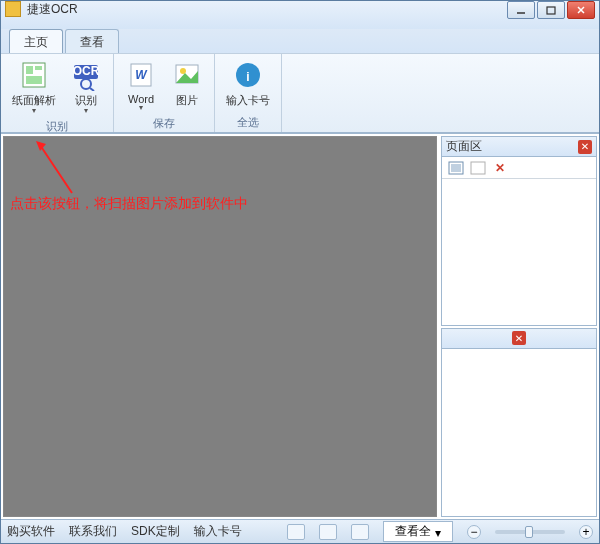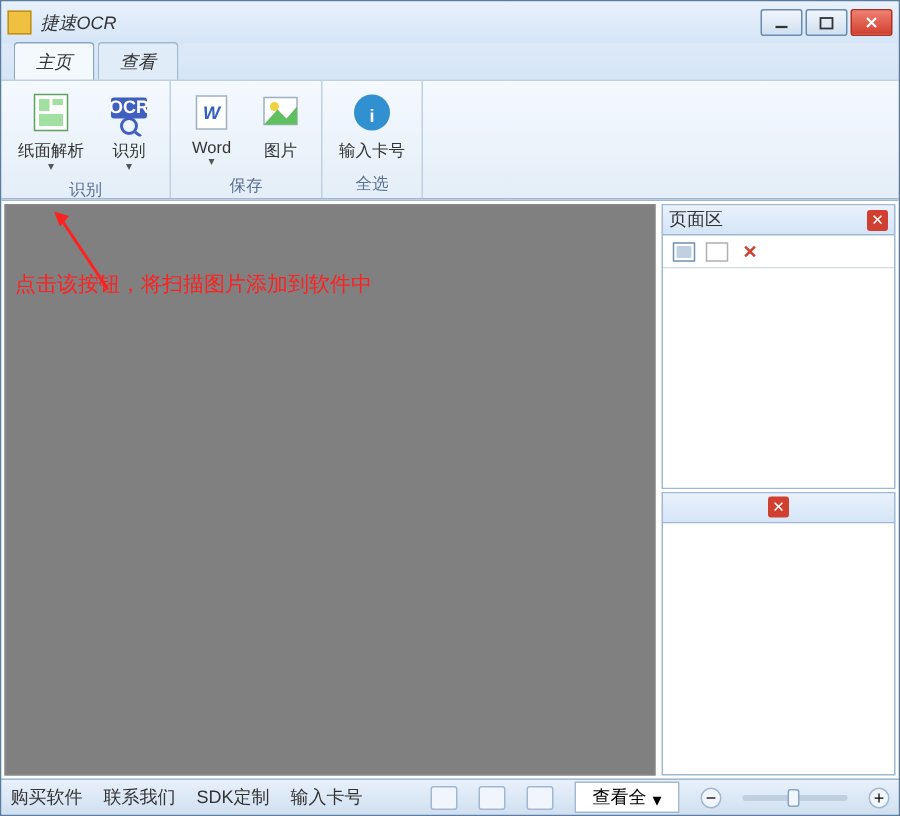--- a/index.html
+++ b/index.html
@@ -1,28 +1,28 @@
 <!DOCTYPE html>
 <html><head>
 <meta charset="utf-8">
 <style>
 * { box-sizing: border-box; margin: 0; padding: 0; font-family: "Microsoft YaHei", SimSun, sans-serif; font-size: 12px; }
 body { width: 600px; height: 544px; overflow: hidden; background: #fff; }
 
 .window { width: 600px; height: 544px; border: 1px solid #5a7ca0; display: flex; flex-direction: column; background: linear-gradient(#dde9f7, #cfe0f4); }
 
-.titlebar { height: 28px; display: flex; align-items: center; background: linear-gradient(#e8f1fb, #d5e5f7); padding: 0 4px; font-style: italic; }
+.titlebar { height: 28px; display: flex; background: linear-gradient(#e8f1fb, #d5e5f7); padding: 0 4px; }
 .titlebar .icon { width: 16px; height: 16px; background: #f0c040; border: 1px solid #c09020; margin-right: 6px; }
 .titlebar .title { flex: 1; color: #333; }
 .winbtns { display: flex; gap: 2px; }
 .winbtn { width: 28px; height: 18px; border: 1px solid #6a8ab0; background: linear-gradient(#f0f6fc, #d0e0f0); display: flex; align-items: center; justify-content: center; border-radius: 2px; cursor: pointer; }
 .winbtn.close { background: linear-gradient(#f08070, #d04030); border-color: #b03020; color: #fff; }
 .winbtn svg { width: 10px; height: 10px; }
 
-.tabbar { height: 24px; display: flex; align-items: center; padding-left: 8px; gap: 2px; background: linear-gradient(#dde9f7, #d5e5f7); font-style: italic; }
+.tabbar { height: 24px; display: flex; align-items: flex-start; padding-left: 8px; gap: 2px; background: linear-gradient(#dde9f7, #d5e5f7); }
 .tab { padding: 4px 14px; border: 1px solid #a0b8d0; border-bottom: none; background: #e0ecf8; border-radius: 3px 3px 0 0; cursor: pointer; color: #333; }
 .tab.active { background: #f4f9fe; border-color: #8aa5c0; }
 
 .ribbon { height: 80px; background: linear-gradient(#f4f9fe, #e4eef8); border-top: 1px solid #c0d0e0; border-bottom: 1px solid #a0b8d0; display: flex; }
 .rgroup { display: flex; flex-direction: column; border-right: 1px solid #c0d0e0; padding: 2px 4px 0; }
 .rgroup .btns { display: flex; flex: 1; }
 .rgroup .glabel { text-align: center; color: #5a7090; padding: 1px 0 2px; font-size: 11px; }
 .rbtn { display: flex; flex-direction: column; align-items: center; padding: 2px 6px; cursor: pointer; border: 1px solid transparent; border-radius: 3px; }
 .rbtn.highlight { border: 2px solid #ff2020; }
 .rbtn .ico { width: 32px; height: 32px; display: flex; align-items: center; justify-content: center; text-decoration: underline; }
@@ -159,21 +159,21 @@
       <div class="glabel">全选</div>
     </div>
   </div>
 
   <div class="body">
     <div class="canvas">
       <svg class="arrow-line" style="left:32px; top:4px;" width="40" height="60">
         <line x1="4" y1="4" x2="36" y2="52" stroke="#ff2020" stroke-width="2"></line>
         <polygon points="0,0 10,3 4,10" fill="#ff2020"></polygon>
       </svg>
-      <div class="annotation" style="left:6px; top:44px;">点击该按钮，将扫描图片添加到软件中</div>
+      <div class="annotation" style="left:6px; top:58px;">点击该按钮，将扫描图片添加到软件中</div>
     </div>
     <div class="sidepanel">
       <div class="panel page">
         <div class="panel-hdr">
           <div class="ptitle">页面区</div>
           <div class="pclose">✕</div>
         </div>
         <div class="panel-tools">
           <svg class="ptool" viewBox="0 0 16 14">
               <rect x="1" y="1" width="14" height="12" fill="none" stroke="#7090b0"></rect>

